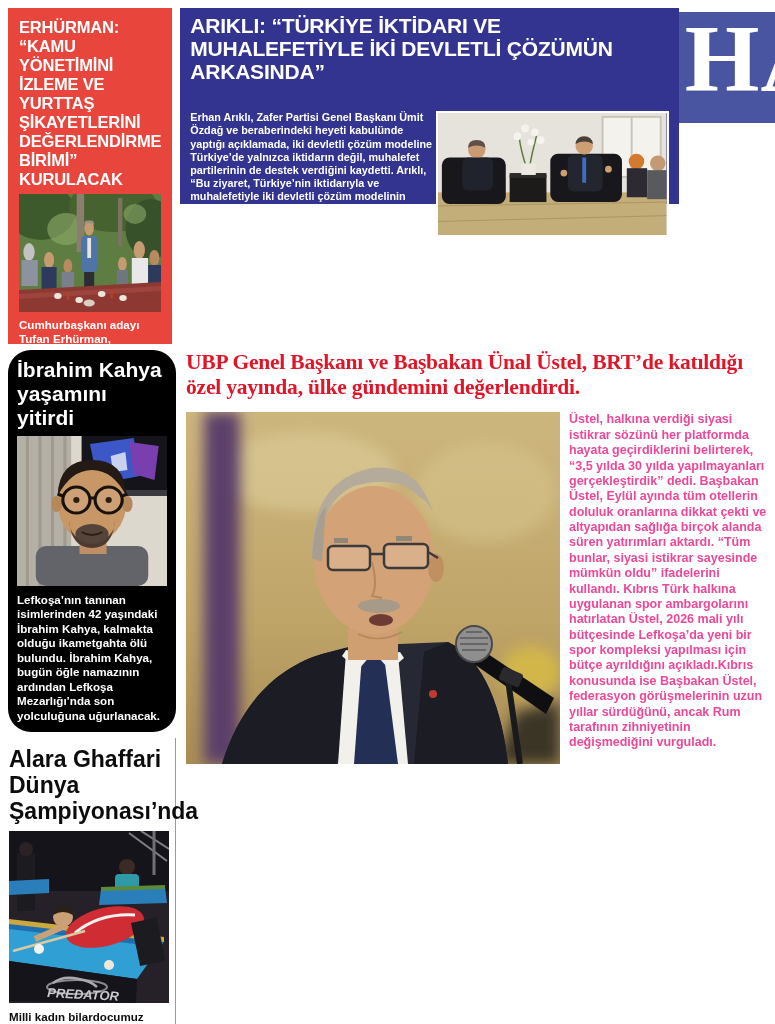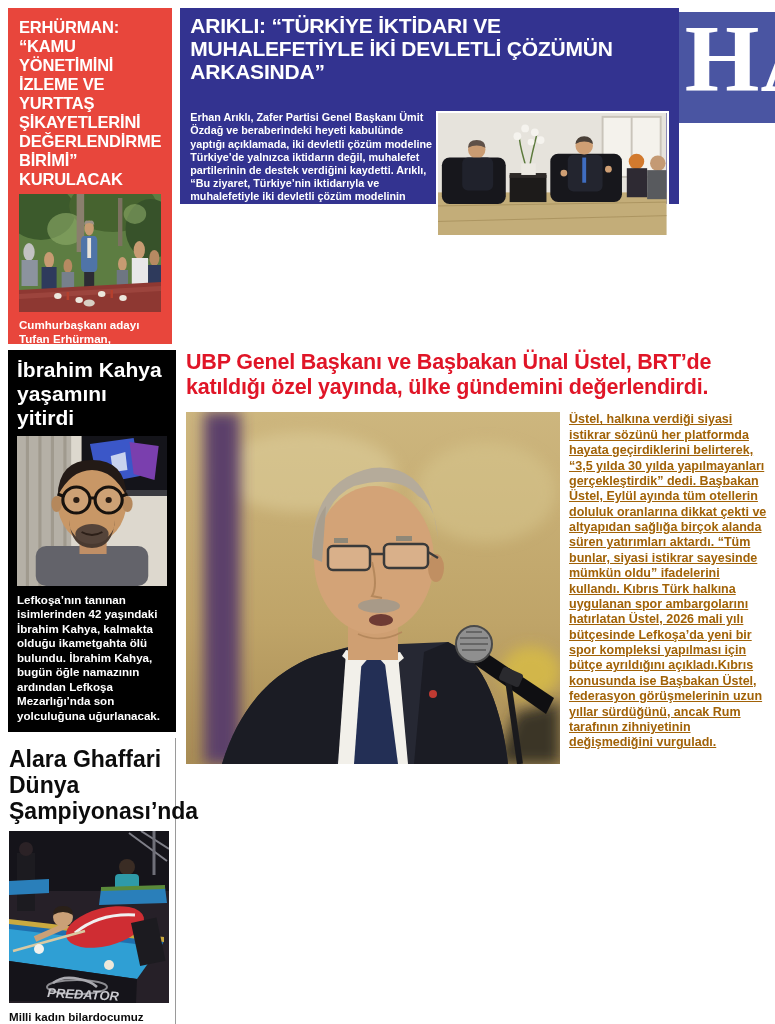--- a/index.html
+++ b/index.html
@@ -33,43 +33,43 @@
 
   .date-strip { height:22px; display:flex; align-items:center; justify-content:space-between;
     font-family:"Liberation Serif", serif; font-size:13px; color:#111; border-bottom:3px solid #23235f; padding:0 2px; }
   .date-strip .bold { font-weight:bold; }
   .date-strip .right-grp { display:flex; gap:38px; }
 
   
   .bottom-row { display:flex; margin-top:6px; height:666px; }
   .left-col { width:168px; display:flex; flex-direction:column; }
 
-  .kahya-box { background:#000; color:#fff; padding:8px 9px 9px 9px; }
+  .kahya-box { background:#000; color:#fff; padding:8px 9px 9px 9px;border-radius:23px; }
   .kahya-box h2 { font-size:21px; line-height:1.14; font-weight:bold; margin-bottom:6px; }
   .kahya-box .photo { width:100%; height:150px; display:block; margin-bottom:7px; }
   .kahya-box p { font-size:11.6px; line-height:1.25; font-weight:bold; }
 
   .alara-sec { flex:1; padding:9px 6px 0 1px; border-right:1px solid #9a9a9a; margin-top:6px; }
   .alara-sec h2 { font-size:23px; line-height:1.12; font-weight:bold; color:#0c0c0c; margin-bottom:7px; }
   .alara-sec .photo { width:100%; height:172px; display:block; margin-bottom:7px; }
   .alara-sec p { font-size:11.6px; line-height:1.25; font-weight:bold; color:#0c0c0c; }
 
   .main-col { flex:1; padding-left:10px; }
-  .kicker { color:#e01527; font-weight:bold; font-size:21.5px; line-height:1.15; letter-spacing:-0.2px; margin-bottom:13px; }
+  .kicker { color:#e01527; font-weight:bold; font-size:21.5px; line-height:1.15; letter-spacing:-0.2px; margin-bottom:13px;font-family:Liberation Serif, serif; }
 
   .big-headline { position:relative; color:#0b0b0b; font-weight:bold; letter-spacing:-2px; }
   .hl-1, .hl-2 { font-size:58px; line-height:1.02; }
   .hl-2 { margin-bottom:13px; }
   .hl-3, .hl-4 { font-size:61px; line-height:1.04; }
   .quote-box { position:absolute; top:51px; right:0; width:338px; background:#e8152b; color:#fff;
     font-size:17.5px; line-height:1.27; font-weight:bold; letter-spacing:0; text-align:center; padding:6px 8px; }
 
   .main-bottom { display:flex; gap:9px; margin-top:6px; }
   .main-bottom .photo { width:374px; height:352px; display:block; }
-  .ustel-body { flex:1; font-size:12.5px; line-height:1.23; font-weight:bold; color:#a16207; text-align:left;text-decoration:underline; }
+  .ustel-body { flex:1; font-size:12.5px; line-height:1.23; font-weight:bold; color:#ec4899; text-align:left; }
 </style>
 </head>
 <body>
 
 <div class="page">
 
   <div class="top-row">
 
     <div class="red-box">
       <h2>ERHÜRMAN: “KAMU YÖNETİMİNİ İZLEME VE YURTTAŞ ŞİKAYETLERİNİ DEĞERLENDİRME BİRİMİ” KURULACAK</h2>

